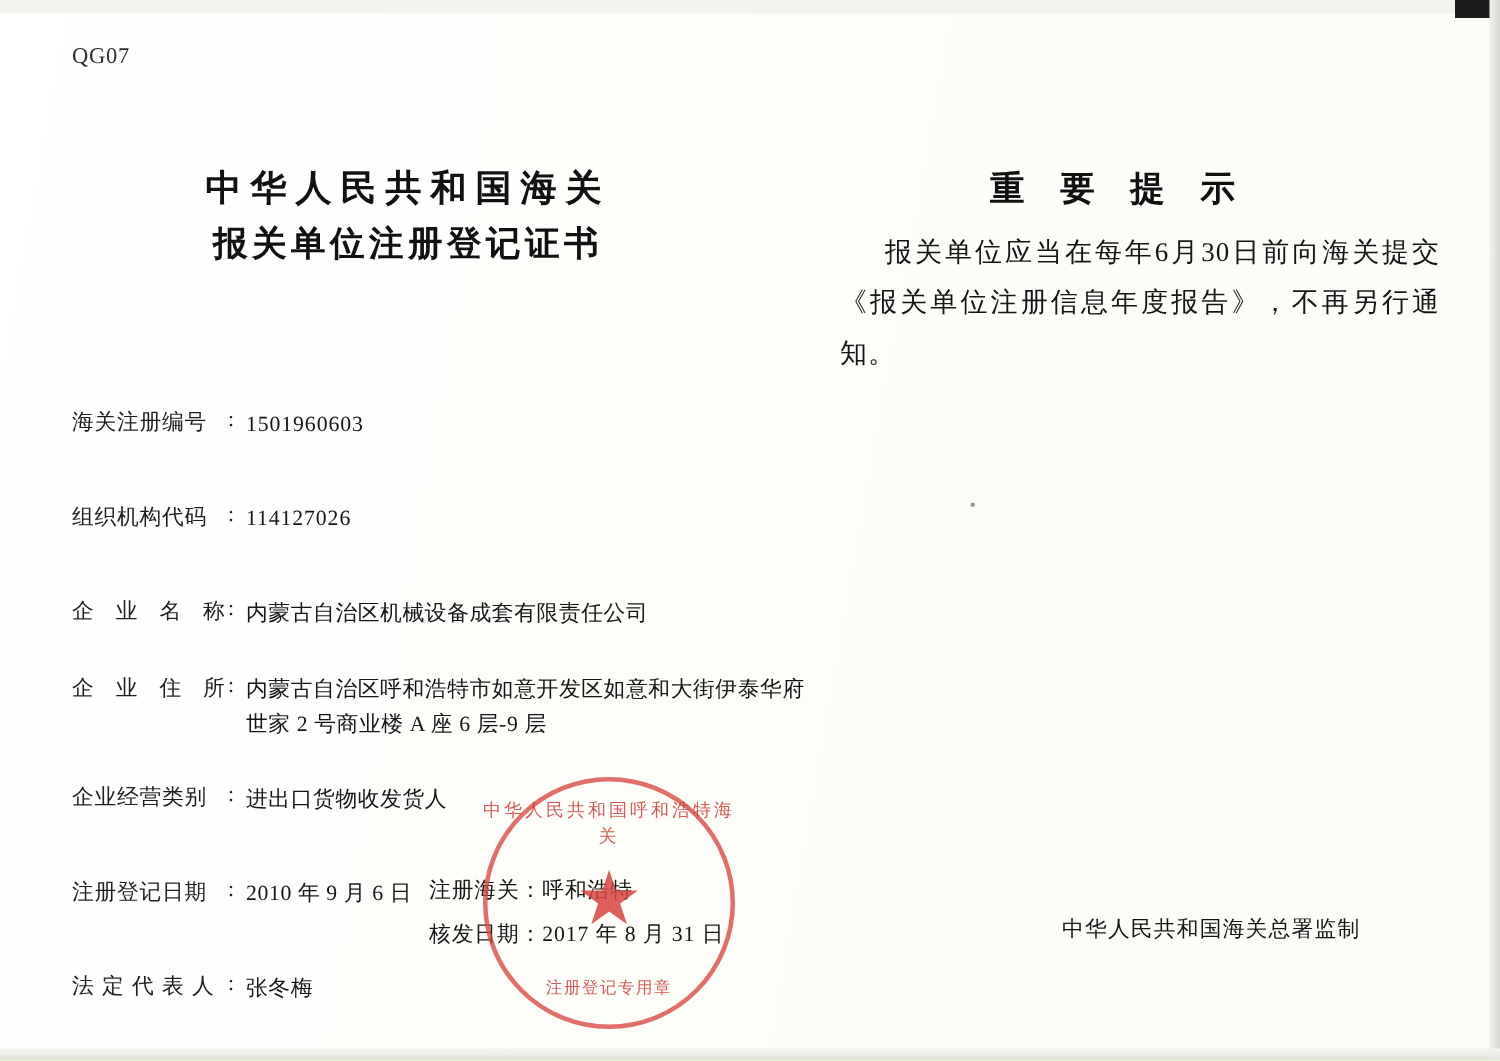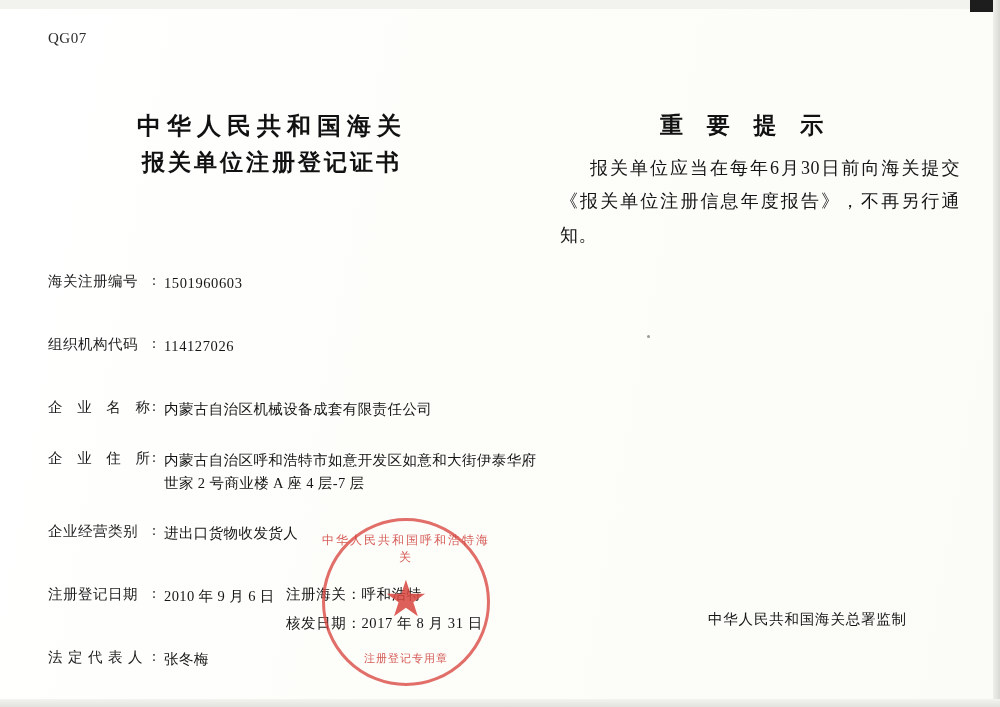--- a/index.html
+++ b/index.html
@@ -261,21 +261,21 @@
 
       <div class="field-row">
         <span class="field-label sp1">企 业 名 称</span>
         <span class="field-colon">:</span>
         <span class="field-value">内蒙古自治区机械设备成套有限责任公司</span>
       </div>
 
       <div class="field-row spaced">
         <span class="field-label sp1">企 业 住 所</span>
         <span class="field-colon">:</span>
-        <span class="field-value">内蒙古自治区呼和浩特市如意开发区如意和大街伊泰华府世家 2 号商业楼 A 座 4 层-7 层</span>
+        <span class="field-value">内蒙古自治区呼和浩特市如意开发区如意和大街伊泰华府世家 2 号商业楼 A 座 6 层-9 层</span>
       </div>
 
       <div class="field-row spaced">
         <span class="field-label">企业经营类别</span>
         <span class="field-colon">:</span>
         <span class="field-value">进出口货物收发货人</span>
       </div>
 
       <div class="field-row">
         <span class="field-label">注册登记日期</span>

